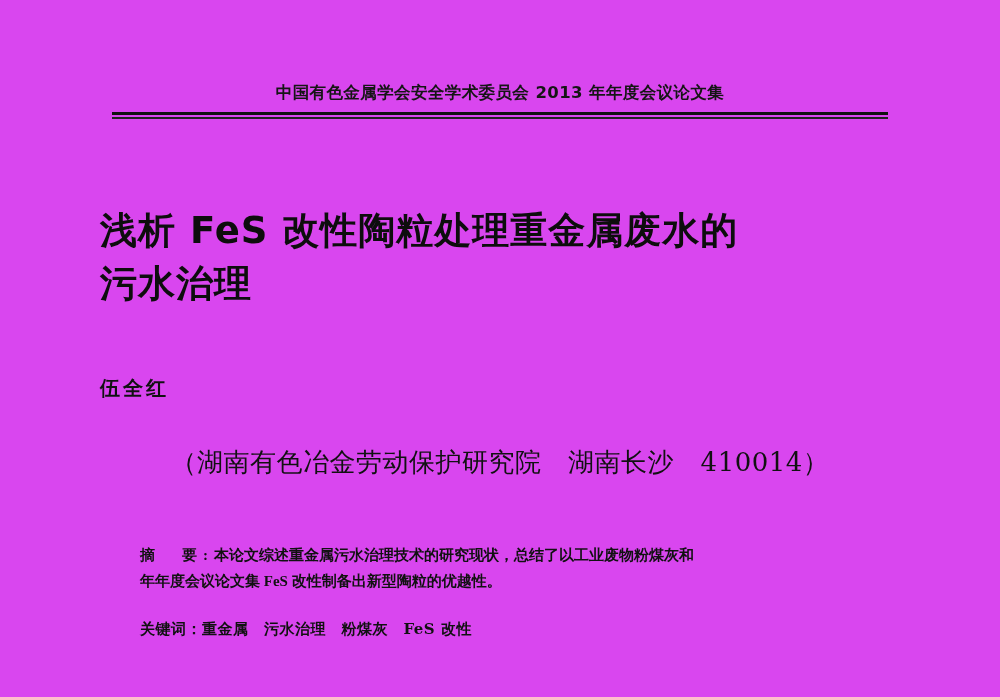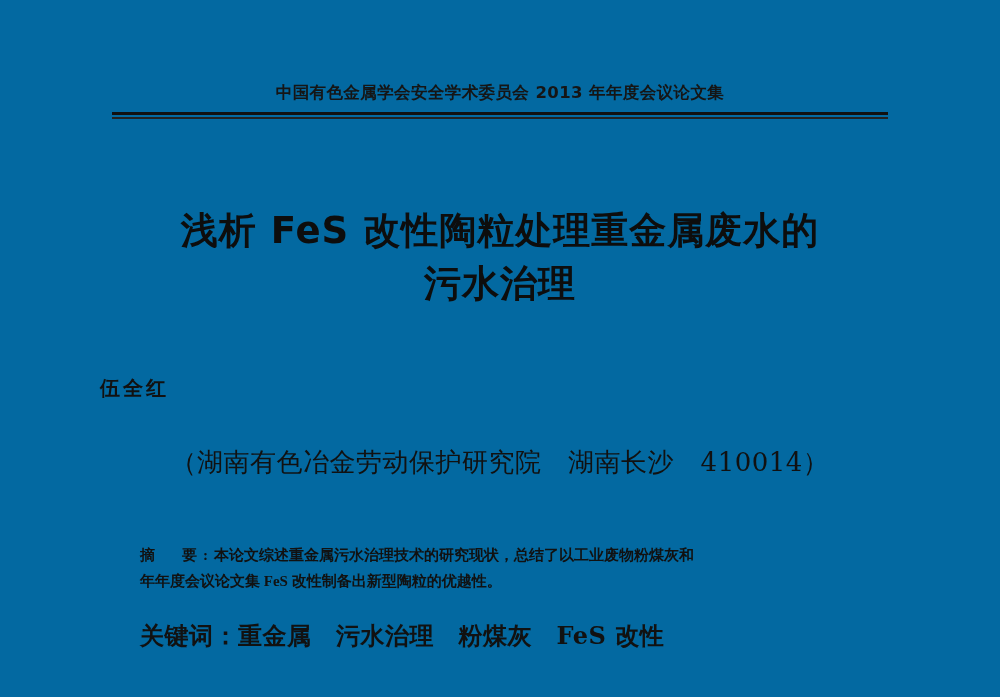--- a/index.html
+++ b/index.html
@@ -13,21 +13,21 @@
     font-family: "DejaVu Sans", sans-serif;
     color: #000000;
     position: relative;
     overflow: hidden;
   }
   .page {
     position: absolute;
     left: 0; top: 0;
     width: 1000px;
     height: 697px;
-    background: #0369a1;
+    background: #d946ef;
   }
   
   .running-header {
     position: absolute;
     left: 0;
     top: 82px;
     width: 1000px;
     text-align: center;
     font-family: "DejaVu Sans", sans-serif;
     font-size: 16.5px;
@@ -57,21 +57,20 @@
     background: #222222;
     width: 100%;
   }
 
   
   .title {
     position: absolute;
     left: 100px;
     top: 205px;
     width: 800px;
-    text-align: center;
     font-family: "DejaVu Sans", sans-serif;
     font-weight: bold;
     font-size: 37px;
     line-height: 1.42;
     letter-spacing: 1px;
     color: #0d0d0d;
   }
   .title .line2 {
     display: block;
   }
@@ -130,21 +129,21 @@
     display: block;
     margin-top: 2px;
     font-weight: bold;
   }
   .keywords {
     position: absolute;
     left: 140px;
     top: 620px;
     width: 725px;
     font-family: "DejaVu Serif", serif;
-    font-size: 24px;
+    font-size: 15px;
     font-weight: bold;
     color: #111111;
     letter-spacing: 0.5px;
   }
   .kw-label {
     font-weight: bold;
   }
 </style>
 </head>
 <body>

